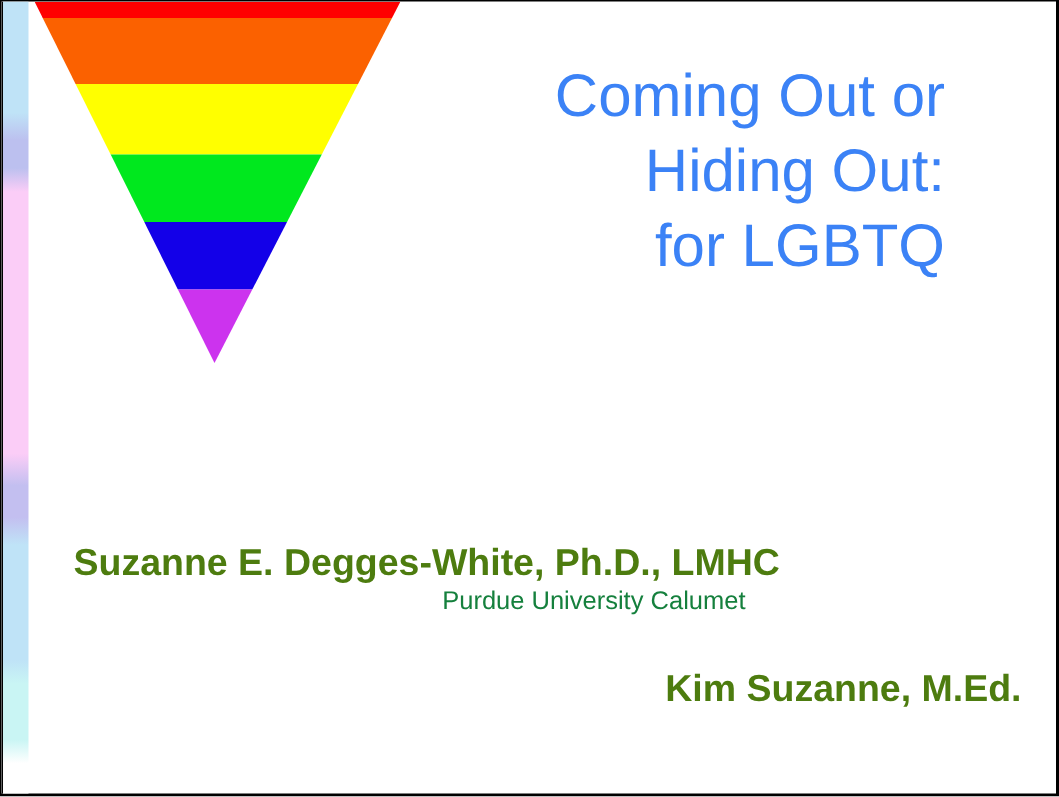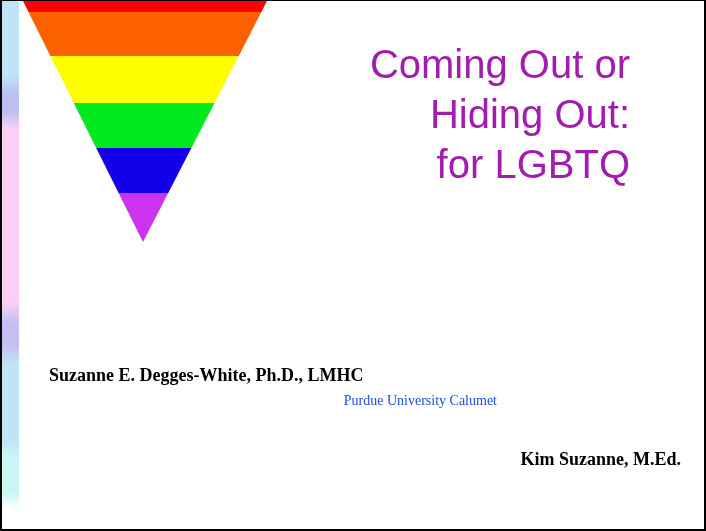--- a/index.html
+++ b/index.html
@@ -77,53 +77,53 @@
     right: 74px;
     top: 38px;
     width: 330px;
     text-align: right;
   }
   .title-line {
     font-family: "Liberation Sans", sans-serif;
     font-size: 40px;
     line-height: 50px;
     font-weight: normal;
-    color: #a21caf;
+    color: #3b82f6;
     white-space: nowrap;
   }
 
   
   .author-block-1 {
     position: absolute;
     left: 48px;
     top: 361px;
     width: 502px;
     text-align: left;
   }
   .author-block-2 {
     position: absolute;
     left: 180px;
     top: 445px;
     width: 506px;
     text-align: right;
   }
   .author-name {
-    font-family: Liberation Serif, serif;
-    font-size: 18px;
+    font-family: Liberation Sans, sans-serif;
+    font-size: 25px;
     line-height: 26px;
     font-weight: bold;
-    color: #000000;
+    color: #4d7c0f;
     white-space: nowrap;
   }
   .author-affil {
-    font-family: Liberation Serif, serif;
-    font-size: 14px;
+    font-family: Liberation Sans, sans-serif;
+    font-size: 17px;
     line-height: 26px;
     font-weight: normal;
-    color: #1d4ed8;
+    color: #15803d;
     white-space: nowrap;
     text-align: right;
   }
   .author-block-1 .author-affil {
     padding-right: 54px;
   }
   .author-block-2 .author-affil {
     padding-right: 6px;
   }
   .author-block-2 .author-name {

